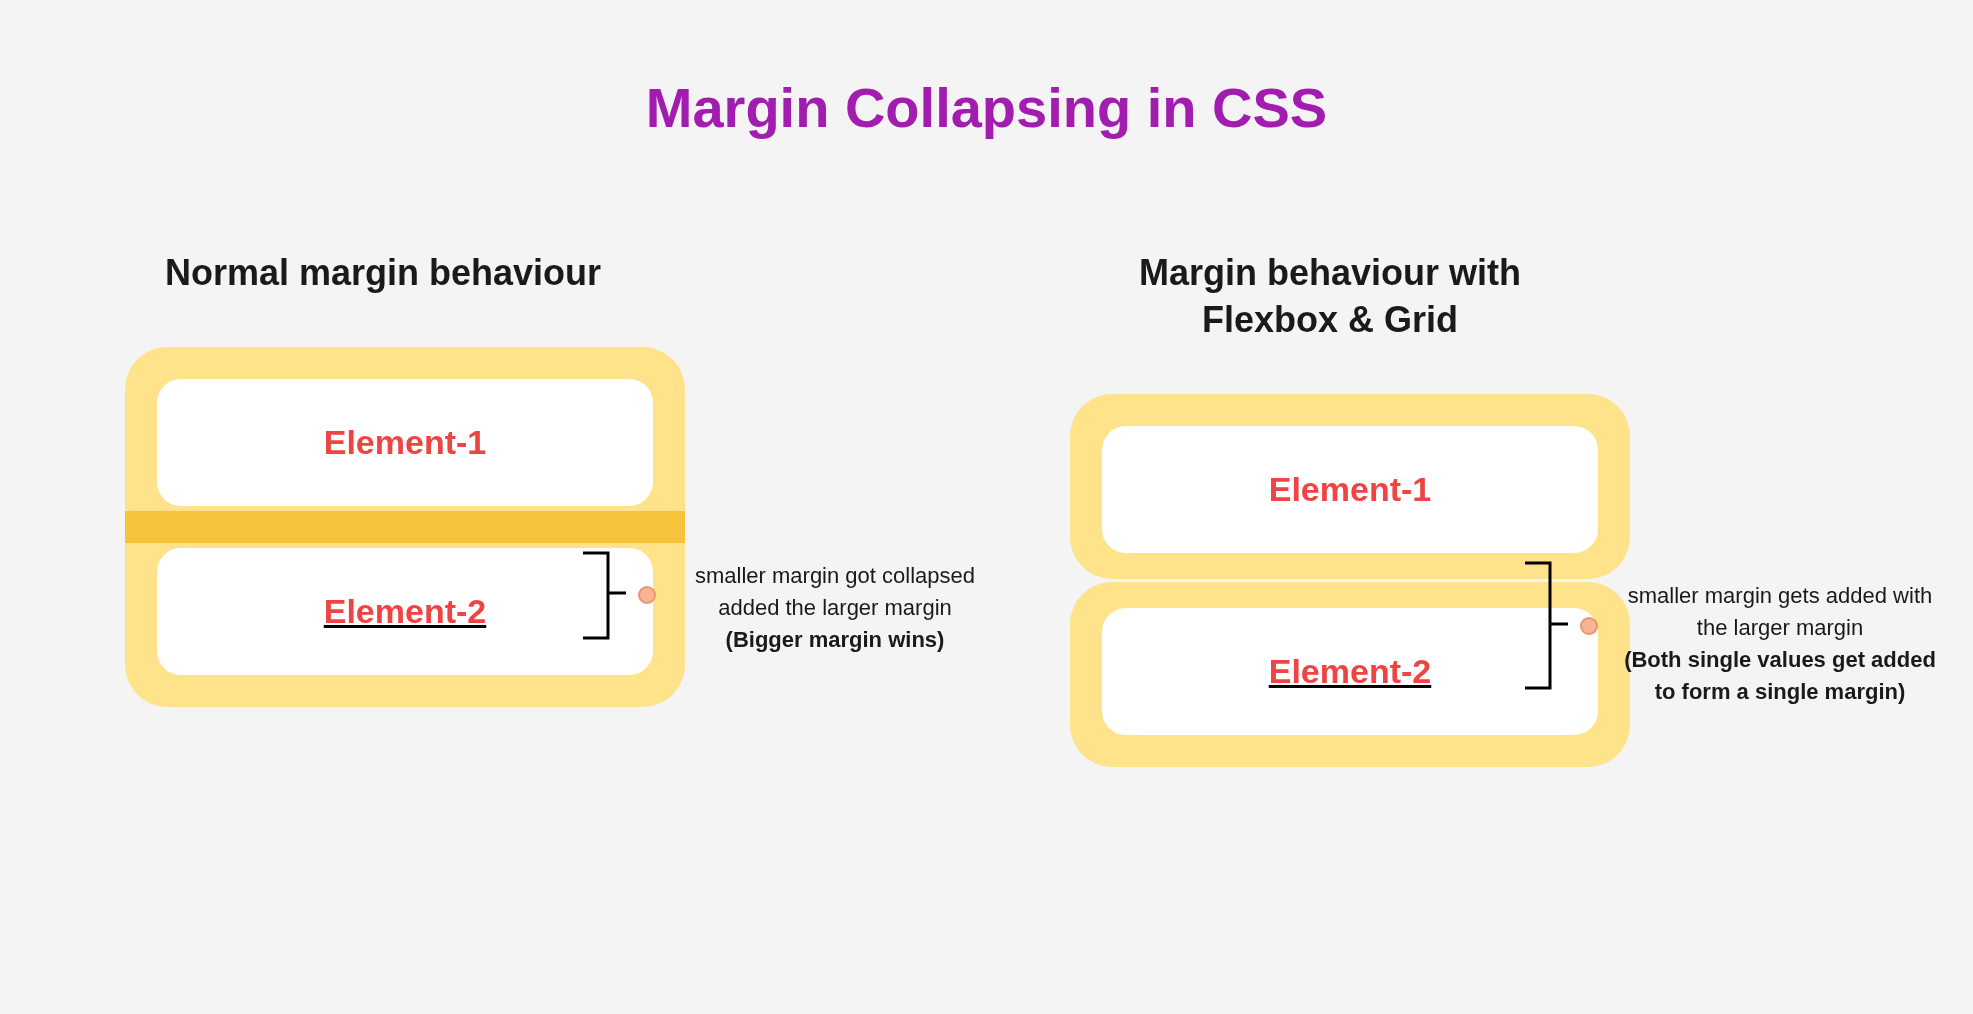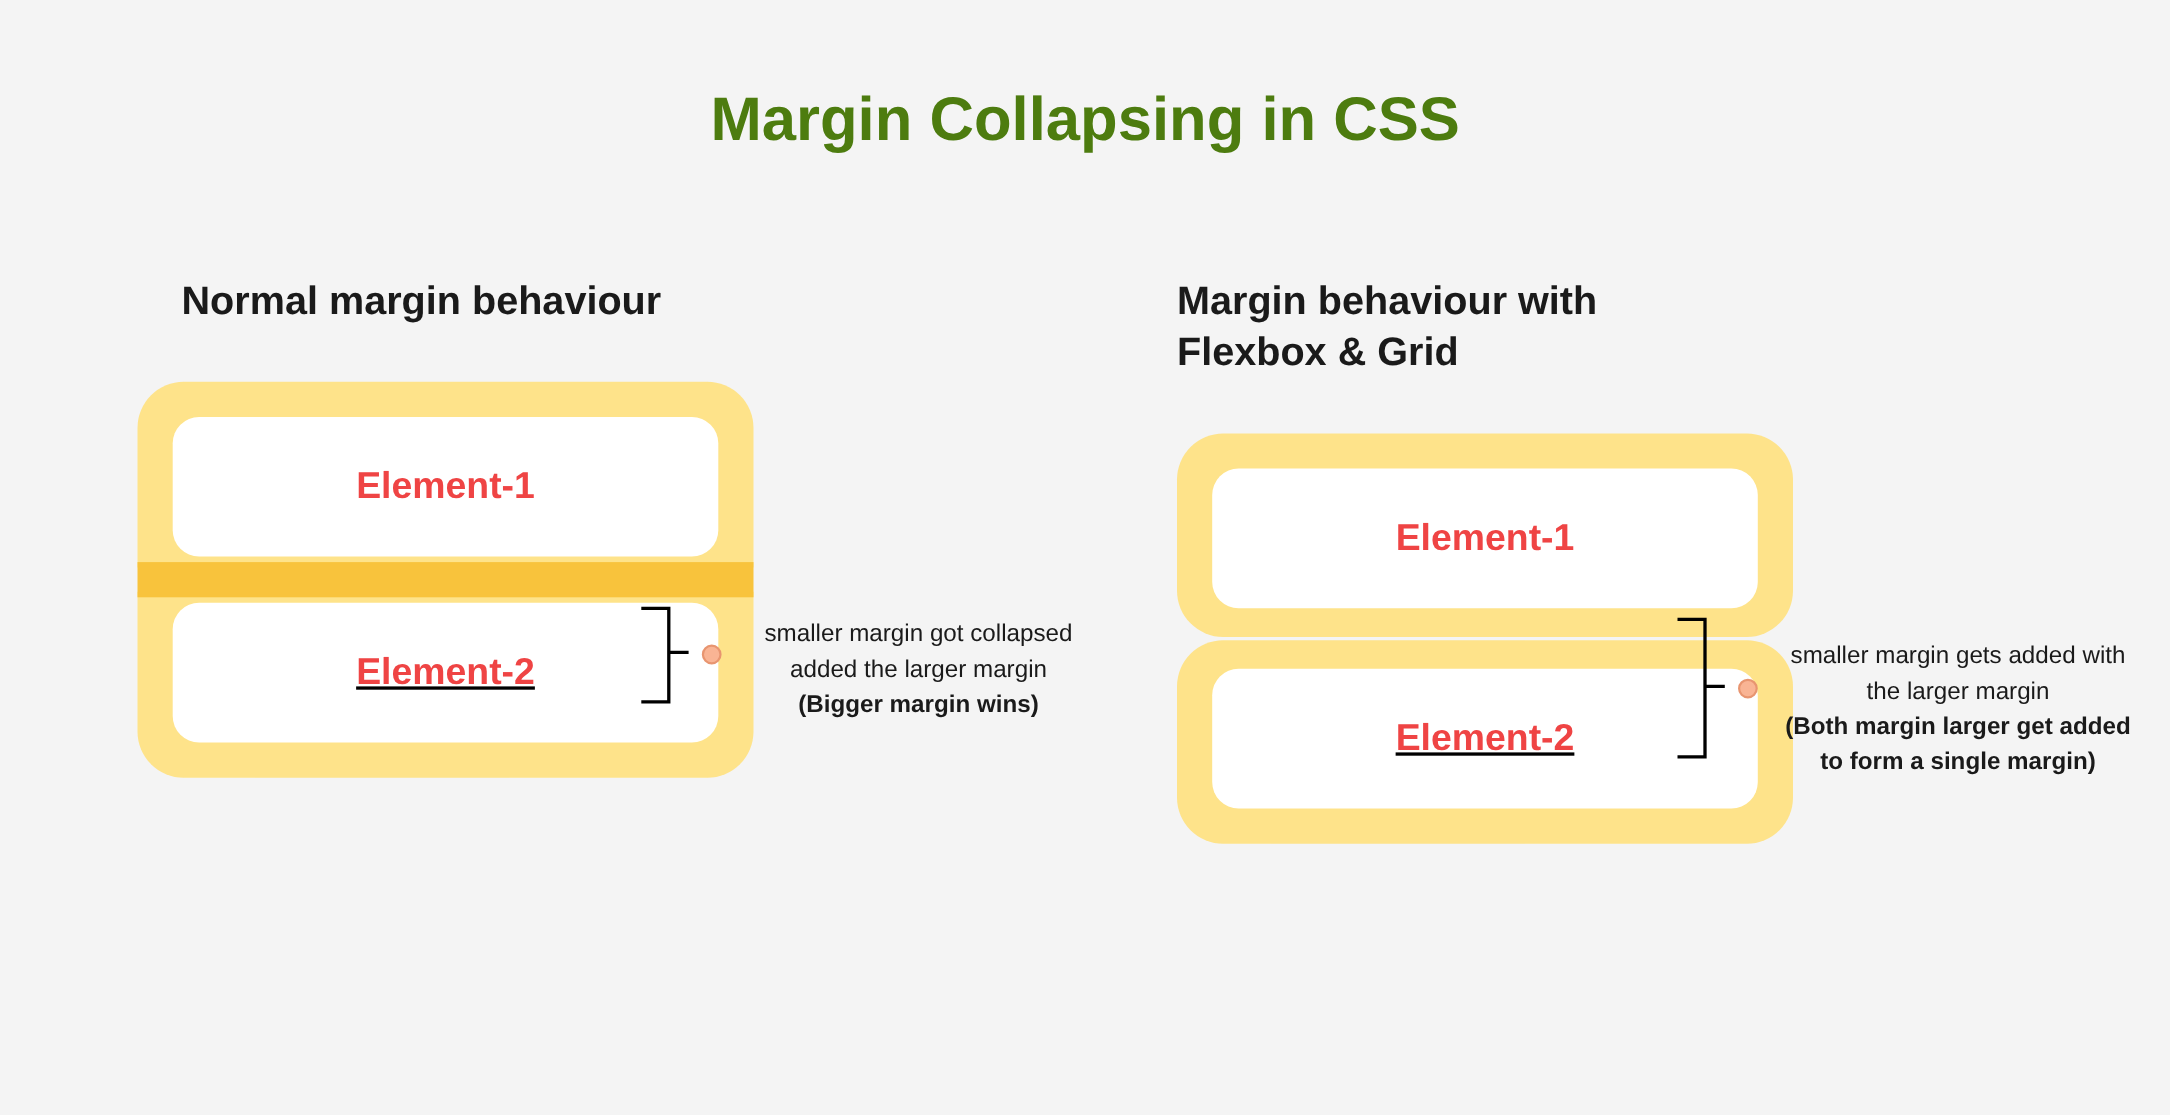--- a/index.html
+++ b/index.html
@@ -17,21 +17,21 @@
       overflow: hidden;
     }
     
     .main-title {
       position: absolute;
       top: 75px;
       left: 50%;
       transform: translateX(-50%);
       font-size: 56px;
       font-weight: 700;
-      color: #4d7c0f;
+      color: #a21caf;
       text-align: center;
     }
     
     .section {
       position: absolute;
       top: 250px;
       padding-left: 40px;
     }
     
     .section.left {
@@ -41,21 +41,21 @@
     
     .section.right {
       left: 1030px;
       width: 560px;
     }
     
     .section-title {
       font-size: 36px;
       font-weight: 700;
       color: #1a1a1a;
-      text-align: left;
+      text-align: center;
       margin-bottom: 50px;
       line-height: 1.3;
     }
     
     .section.left .section-title {
       text-align: left;
       padding-left: 40px;
     }
     
     .diagram-normal {
@@ -239,17 +239,17 @@
   <span class="bold">(Bigger margin wins)</span>
 </div>
 
 <svg class="bracket right-bracket" width="60" height="140">
   <path d="M 5 5 L 30 5 L 30 66 L 48 66 L 30 66 L 30 130 L 5 130"></path>
 </svg>
 <div class="dot right-dot"></div>
 <div class="annotation right-ann">
   <span>smaller margin gets added with</span><br>
   <span>the larger margin</span><br>
-  <span class="bold">(Both margin larger get added</span><br>
+  <span class="bold">(Both single values get added</span><br>
   <span class="bold">to form a single margin)</span>
 </div>
 
 </div>
 
 </body></html>

